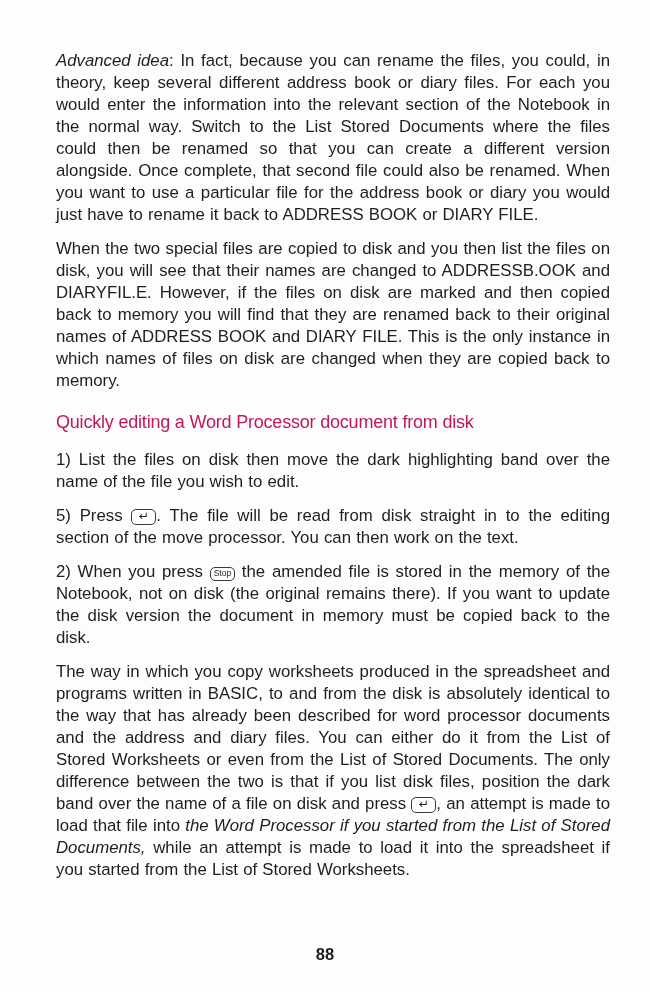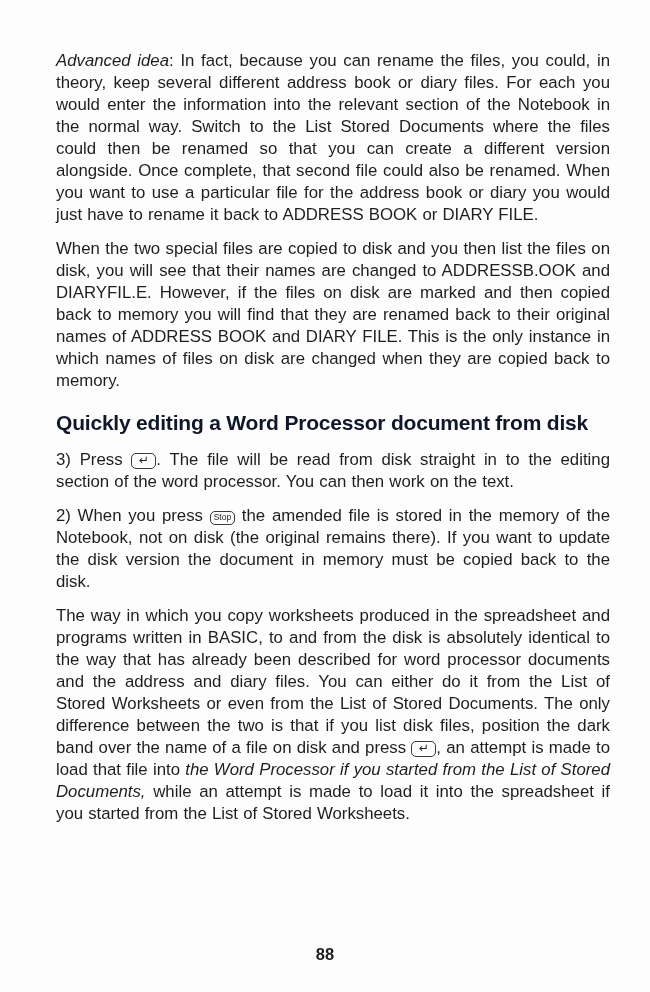--- a/index.html
+++ b/index.html
@@ -26,24 +26,24 @@
   .content p {
     margin: 0 0 12px 0;
     font-size: 16.8px;
     line-height: 22px;
     text-align: justify;
     word-spacing: 0.5px;
     color: #1e1e1e;
   }
   .content h2 {
     margin: 19px 0 15px 0;
-    font-size: 21px;
+    font-size: 18px;
     line-height: 23px;
-    font-weight: bold;
-    color: #0f172a;
+    font-weight: normal;
+    color: #be185d;
     letter-spacing: -0.2px;
   }
   .italic {
     font-style: italic;
   }
   .key {
     display: inline-block;
     border: 1.5px solid #3a3a3a;
     border-radius: 5px;
     background: #fdfdfd;
@@ -77,18 +77,19 @@
   }
 </style>
 </head>
 <body>
 
 <div class="page">
   <div class="content">
       <p><span class="italic">Advanced idea</span><span>: In fact, because you can rename the files, you could, in theory, keep several different address book or diary files. For each you would enter the information into the relevant section of the Notebook in the normal way. Switch to the List Stored Documents where the files could then be renamed so that you can create a different version alongside. Once complete, that second file could also be renamed. When you want to use a particular file for the address book or diary you would just have to rename it back to ADDRESS BOOK or DIARY FILE.</span></p>
       <p><span>When the two special files are copied to disk and you then list the files on disk, you will see that their names are changed to ADDRESSB.OOK and DIARYFIL.E. However, if the files on disk are marked and then copied back to memory you will find that they are renamed back to their original names of ADDRESS BOOK and DIARY FILE. This is the only instance in which names of files on disk are changed when they are copied back to memory.</span></p>
       <h2>Quickly editing a Word Processor document from disk</h2>
-      <p><span>3) Press </span><span class="key key-return">↵</span><span>. The file will be read from disk straight in to the editing section of the word processor. You can then work on the text.</span></p>
+      <p><span>1) List the files on disk then move the dark highlighting band over the name of the file you wish to edit.</span></p>
+      <p><span>5) Press </span><span class="key key-return">↵</span><span>. The file will be read from disk straight in to the editing section of the move processor. You can then work on the text.</span></p>
       <p><span>2) When you press </span><span class="key key-stop">Stop</span><span> the amended file is stored in the memory of the Notebook, not on disk (the original remains there). If you want to update the disk version the document in memory must be copied back to the disk.</span></p>
       <p><span>The way in which you copy worksheets produced in the spreadsheet and programs written in BASIC, to and from the disk is absolutely identical to the way that has already been described for word processor documents and the address and diary files. You can either do it from the List of Stored Worksheets or even from the List of Stored Documents. The only difference between the two is that if you list disk files, position the dark band over the name of a file on disk and press </span><span class="key key-return">↵</span><span>, an attempt is made to load that file into </span><span class="italic">the Word Processor if you started from the List of Stored Documents,</span><span> while an attempt is made to load it into the spreadsheet if you started from the List of Stored Worksheets.</span></p>
     </div>
   <div class="page-number">88</div>
 </div>
 
 </body></html>

